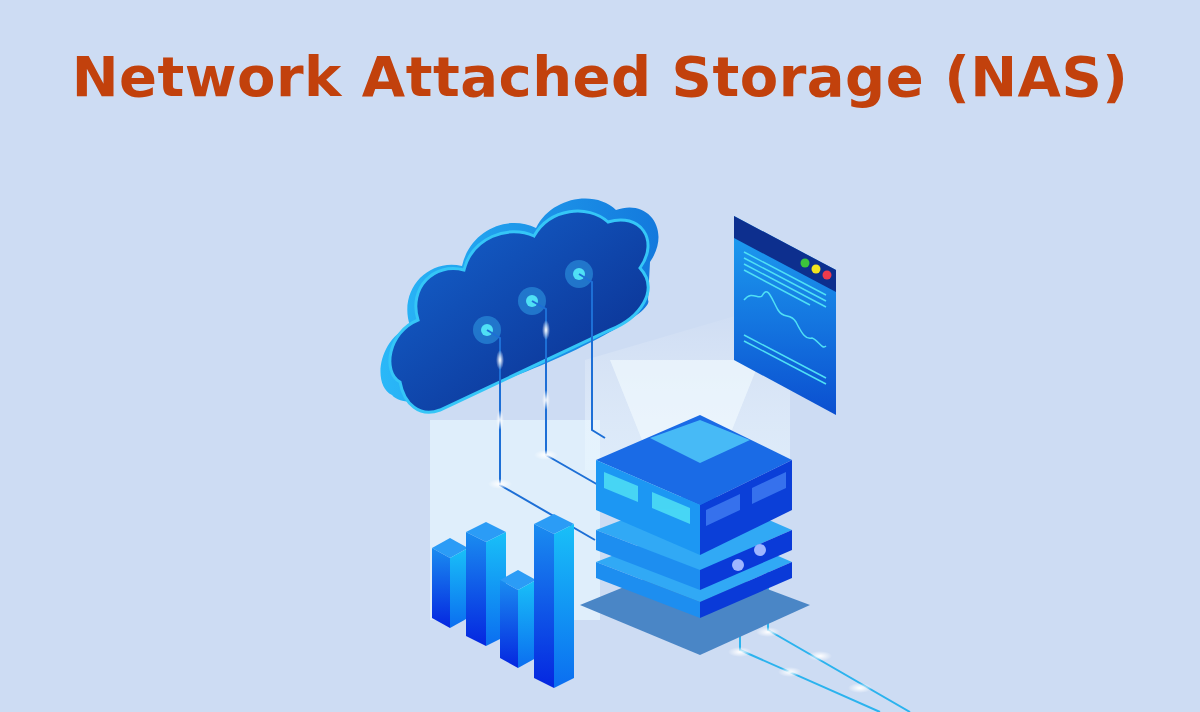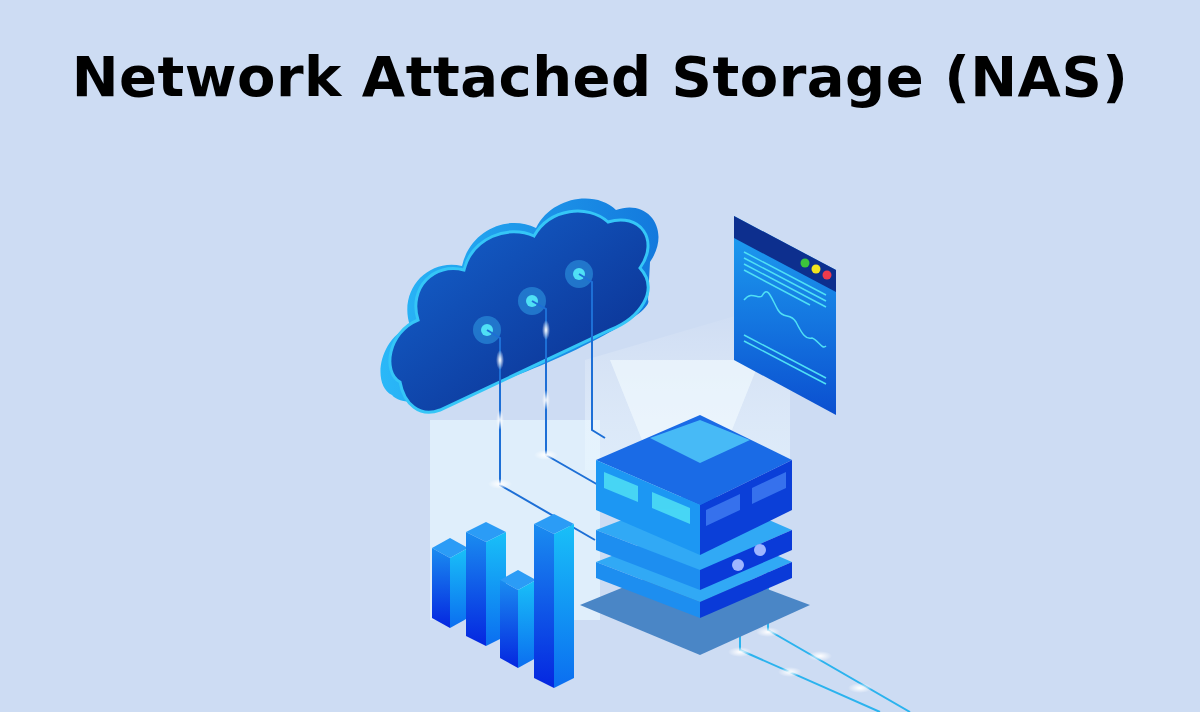--- a/index.html
+++ b/index.html
@@ -1,17 +1,17 @@
 <!DOCTYPE html>
 <html><head>
 <meta charset="utf-8">
 <style>
   html,body{margin:0;padding:0;}
   body{width:1200px;height:712px;overflow:hidden;background:#cddcf3;position:relative;font-family:"Liberation Sans",sans-serif;}
-  .title{position:absolute;left:0;top:44px;width:1200px;text-align:center;font-family:"DejaVu Sans",sans-serif;font-weight:bold;font-size:56px;letter-spacing:0.5px;color:#000000;}
+  .title{position:absolute;left:0;top:44px;width:1200px;text-align:center;font-family:"DejaVu Sans",sans-serif;font-weight:bold;font-size:56px;letter-spacing:0.5px;color:#c2410c;}
   svg.art{position:absolute;left:0;top:0;}
 </style>
 </head>
 <body>
 
 <div class="title">Network Attached Storage (NAS)</div>
 
 <svg class="art" width="1200" height="712" viewBox="0 0 1200 712">
   <defs>
     <linearGradient id="cloudFace" x1="0" y1="0" x2="1" y2="1">

